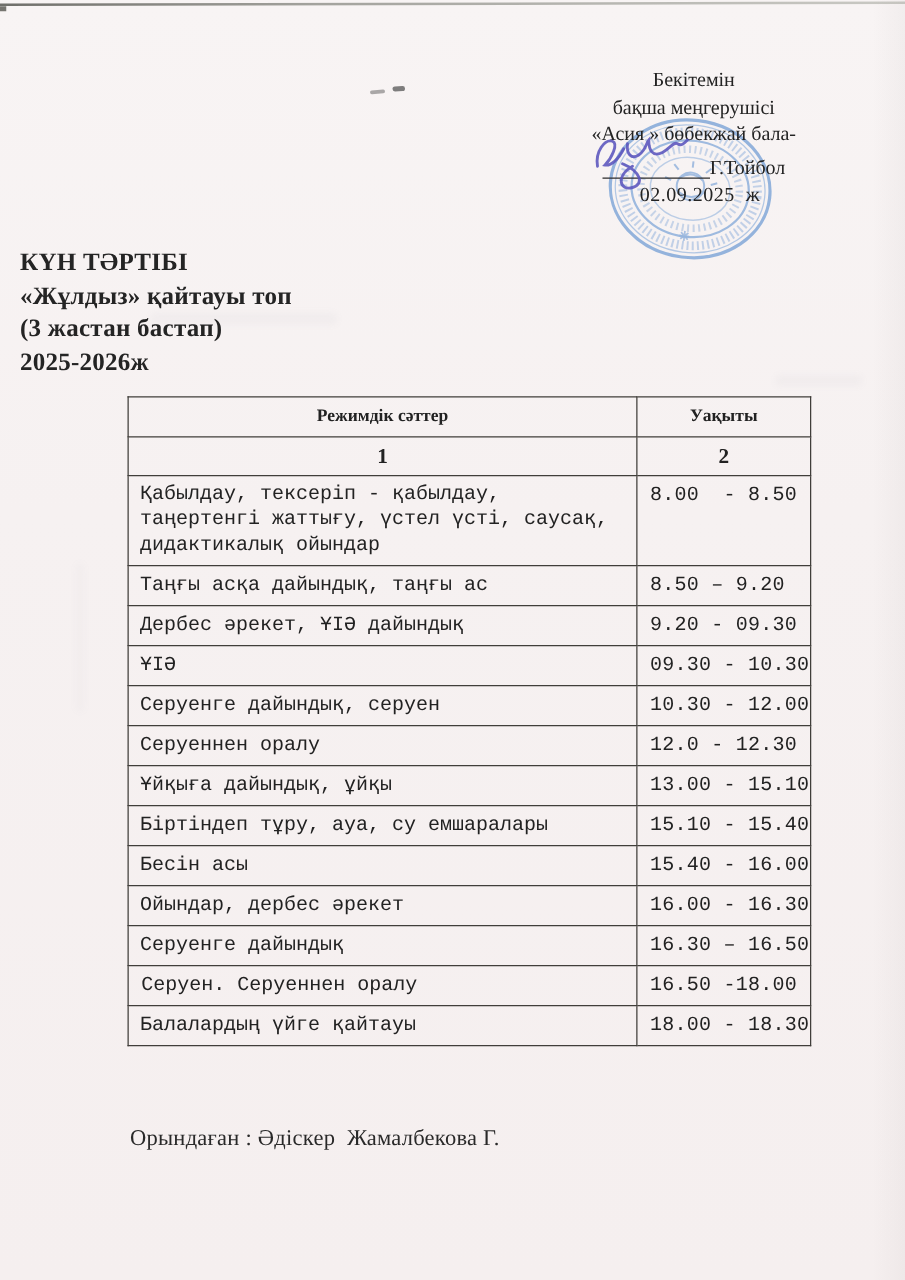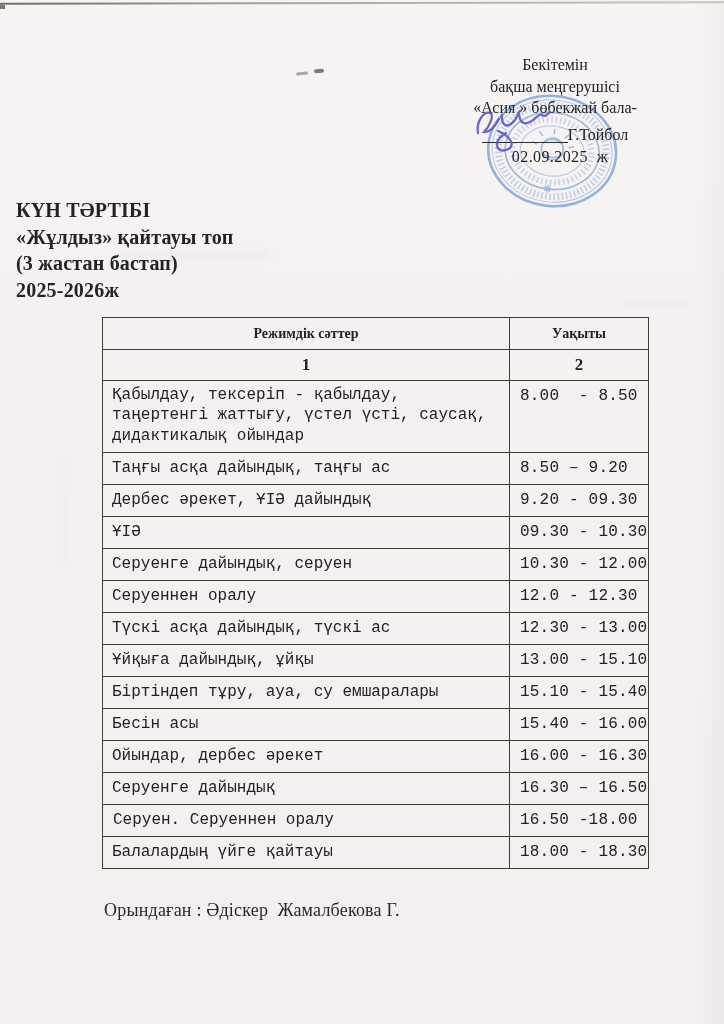--- a/index.html
+++ b/index.html
@@ -172,24 +172,20 @@
       </tr>
       <tr>
         <td class="activity">Серуенге дайындық, серуен</td>
         <td class="time">10.30 - 12.00</td>
       </tr>
       <tr>
         <td class="activity">Серуеннен оралу</td>
         <td class="time">12.0 - 12.30</td>
       </tr>
       <tr>
-        <td class="activity">Түскі асқа дайындық, түскі ас</td>
-        <td class="time">12.30 - 13.00</td>
-      </tr>
-      <tr>
         <td class="activity">Ұйқыға дайындық, ұйқы</td>
         <td class="time">13.00 - 15.10</td>
       </tr>
       <tr>
         <td class="activity">Біртіндеп тұру, ауа, су емшаралары</td>
         <td class="time">15.10 - 15.40</td>
       </tr>
       <tr>
         <td class="activity">Бесін асы</td>
         <td class="time">15.40 - 16.00</td>

